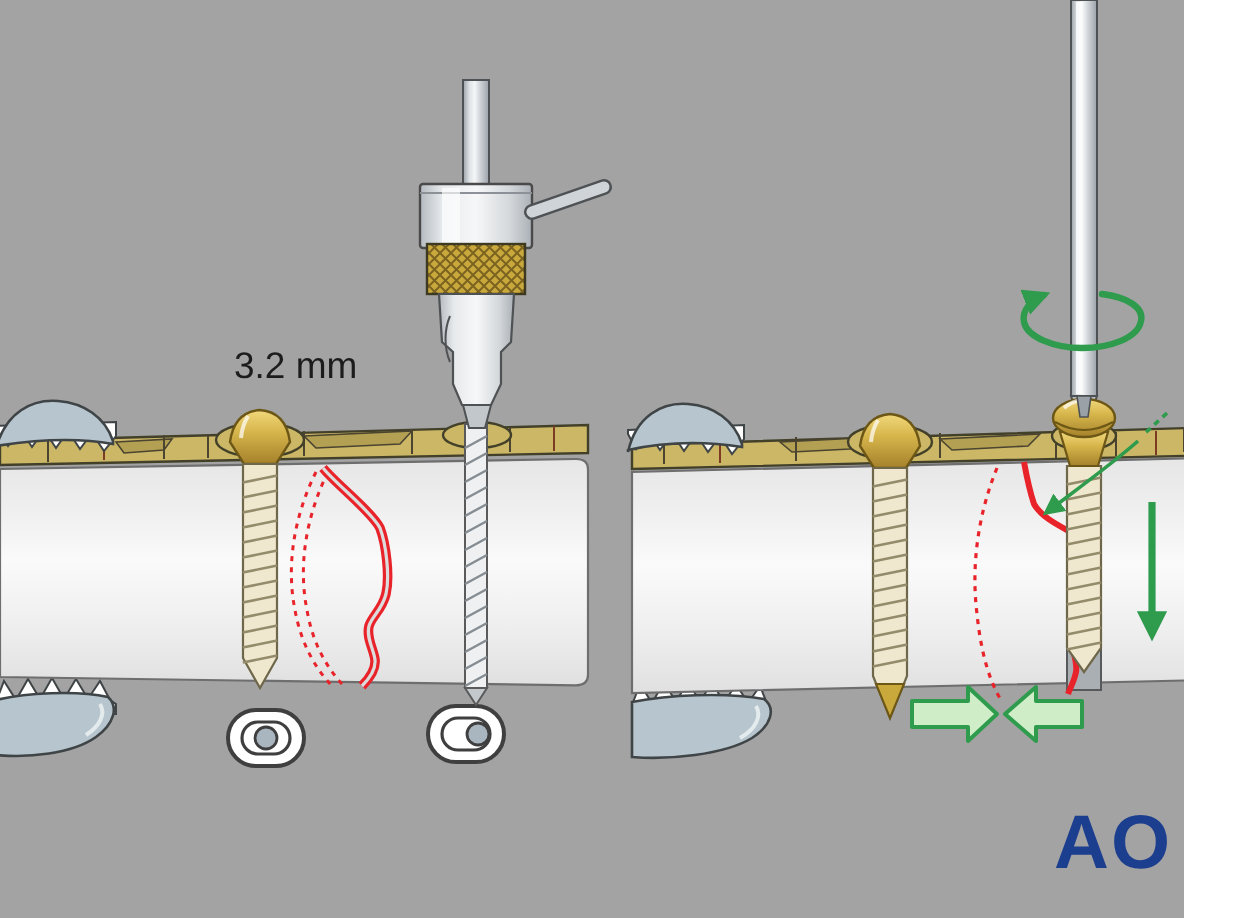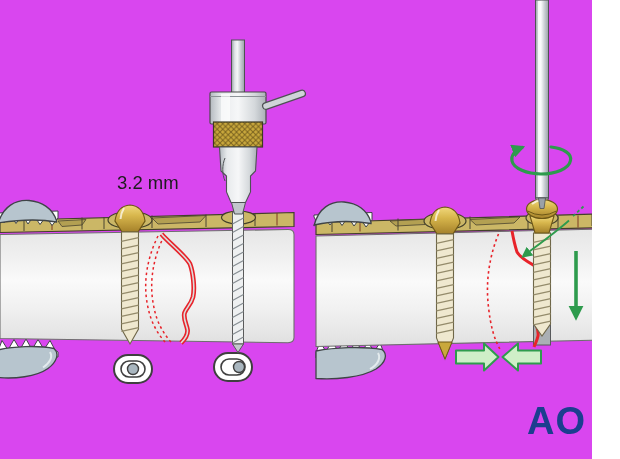--- a/index.html
+++ b/index.html
@@ -1,16 +1,16 @@
 <!DOCTYPE html>
 <html style="--fracture-red: #e8232a; --arrow-green: #2e9b4d; --arrow-green-fill: #cfeec8; --cortex-tan: #cbb766; --cortex-dark: #b3a052; --bone-light: #efefef; --brass: #c9a83c; --steel: #c9ced3; --clamp-gray: #b7c5ce; --screw-cream: #efe8cf; --logo-blue: #1c3e8f; --background: #ffffff;"><head>
 <meta charset="utf-8">
 <style>
   html,body{margin:0;padding:0;background:#fff;}
-  .stage{width:592px;height:459px;position:relative;background:#d946ef;overflow:hidden;
+  .stage{width:592px;height:459px;position:relative;background:#a3a3a3;overflow:hidden;
          font-family:"Liberation Sans",sans-serif;}
   svg{display:block;}
   text{font-family:"Liberation Sans",sans-serif;}
 </style>
 </head>
 <body>
 
 <div class="stage">
 <svg width="620" height="459" viewBox="0 0 620 459">
   <defs>

